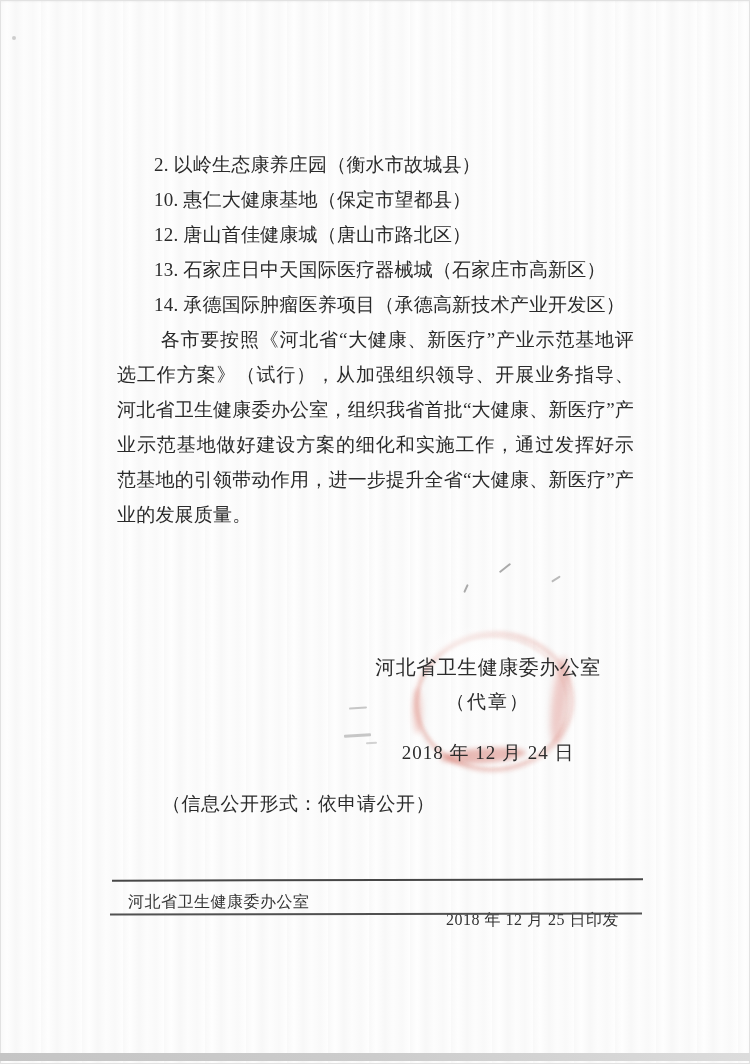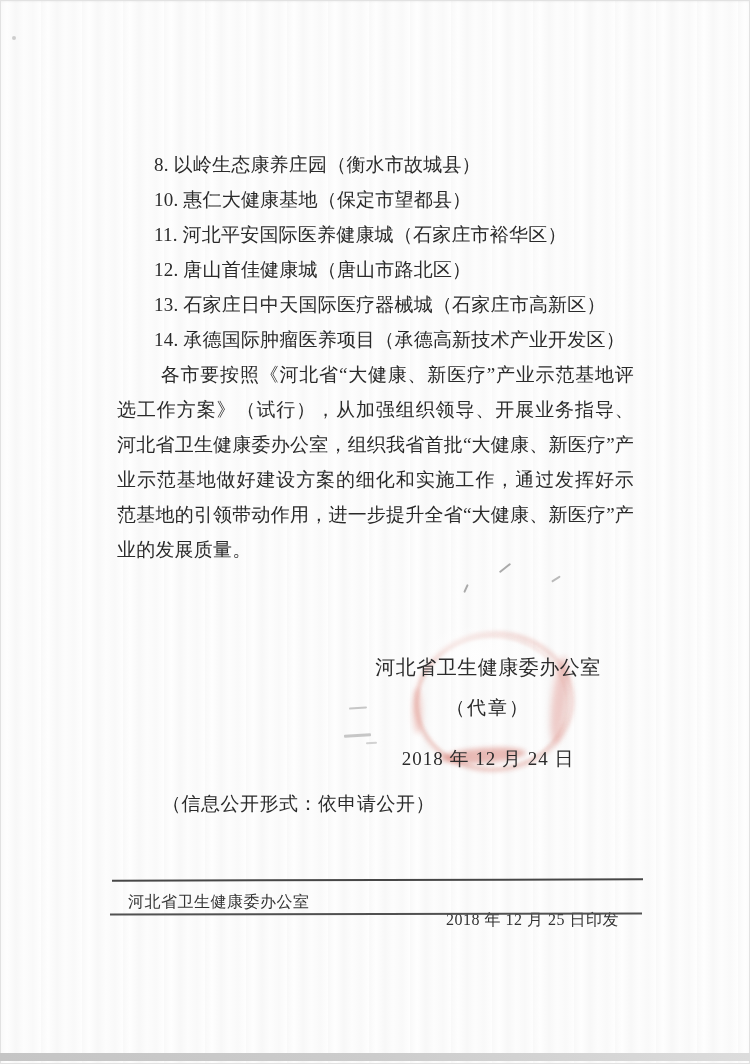--- a/index.html
+++ b/index.html
@@ -34,21 +34,21 @@
     text-align: justify;
     text-indent: 2.3em;
     letter-spacing: 0.2px;
   }
   
   .signature {
     position: absolute; left: 357px; top: 654px; width: 262px;
     text-align: center; color: #2c2c2c;
   }
   .sig-org  { font-size: 20px; line-height: 26px; letter-spacing: 0.5px; }
-  .sig-seal { font-size: 19px; line-height: 24px; margin-top: 16px; letter-spacing: 2px; }
+  .sig-seal { font-size: 19px; line-height: 24px; margin-top: 10px; letter-spacing: 2px; }
   .sig-date { font-size: 19px; line-height: 24px; margin-top: 27px; letter-spacing: 1px; }
   
   .stamp { position: absolute; left: 412px; top: 630px; width: 164px; height: 144px; pointer-events: none; }
   .stamp .ring {
     position: absolute; inset: 2px;
     border-radius: 50%;
     border: 4px solid rgba(204, 92, 80, 0.28);
     filter: blur(2.2px);
     transform: rotate(-5deg);
   }
@@ -107,23 +107,22 @@
   .mark-dash3  { left: 366px; top: 742px; width: 11px; height: 2px; background: #b5b5b5; transform: rotate(-2deg); opacity: 0.6; }
   .mark-speck  { left: 12px;  top: 36px;  width: 4px;  height: 4px; background: #c2c2c2; border-radius: 50%; opacity: 0.8; }
 </style>
 </head>
 <body>
 
 <div class="page">
 
   <main class="content">
     <div class="list">
-      <div class="list-line">8. 以岭生态康养庄园（衡水市故城县）</div>
+      <div class="list-line">2. 以岭生态康养庄园（衡水市故城县）</div>
       <div class="list-line">10. 惠仁大健康基地（保定市望都县）</div>
-      <div class="list-line">11. 河北平安国际医养健康城（石家庄市裕华区）</div>
       <div class="list-line">12. 唐山首佳健康城（唐山市路北区）</div>
       <div class="list-line">13. 石家庄日中天国际医疗器械城（石家庄市高新区）</div>
       <div class="list-line">14. 承德国际肿瘤医养项目（承德高新技术产业开发区）</div>
     </div>
     <p class="para">各市要按照《河北省“大健康、新医疗”产业示范基地评选工作方案》（试行），从加强组织领导、开展业务指导、河北省卫生健康委办公室，组织我省首批“大健康、新医疗”产业示范基地做好建设方案的细化和实施工作，通过发挥好示范基地的引领带动作用，进一步提升全省“大健康、新医疗”产业的发展质量。</p>
   </main>
 
   <div class="stamp">
     <div class="ring"></div>
     <div class="ring2"></div>

